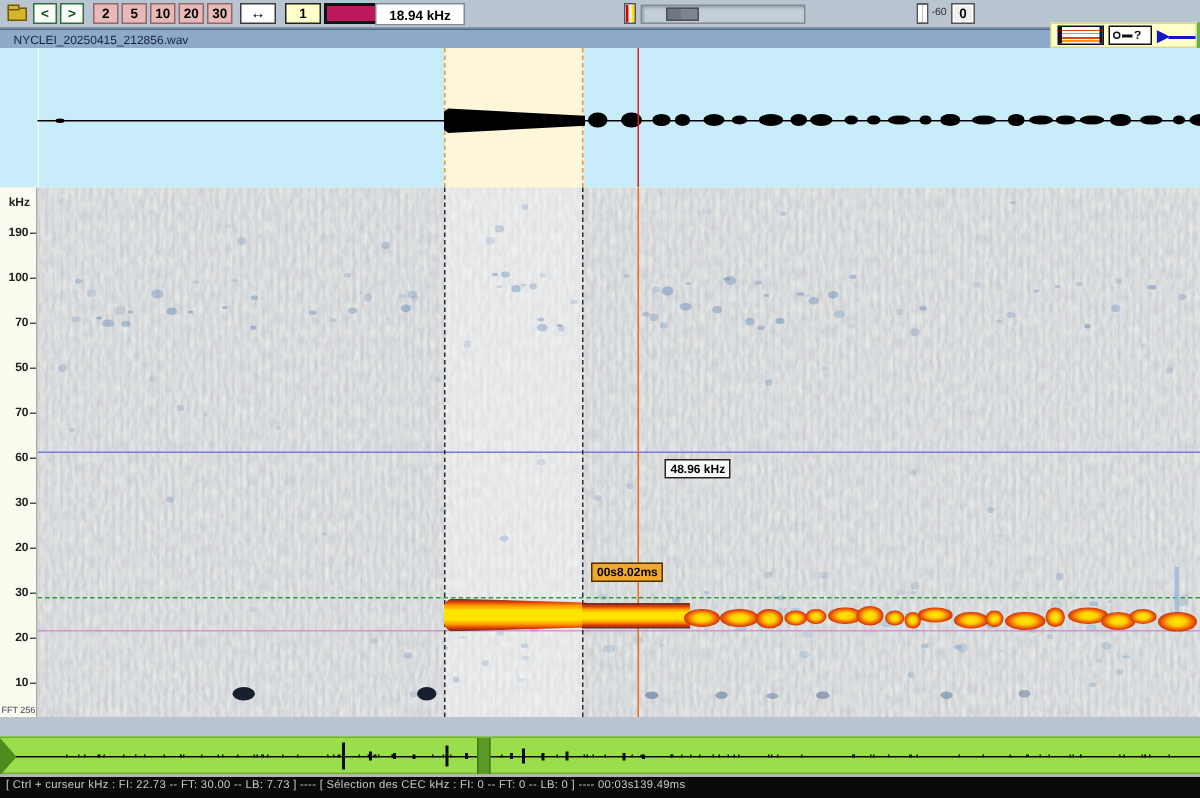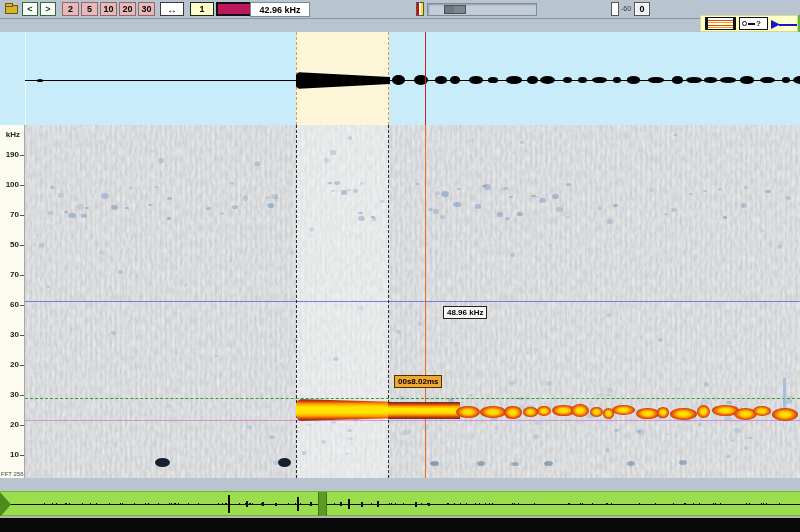--- a/index.html
+++ b/index.html
@@ -145,21 +145,21 @@
         <div class="btn-pink" style="">10</div>
         <div class="btn-pink" style="">20</div>
         <div class="btn-pink" style="">30</div>
       </div>
     <div class="tb btn-span" style="left:160px;">↔</div>
     <div class="row" style="left:190px;" id="exp-buttons">
         <div class="btn-exp exp-pale" style="">1</div>
         <div class="btn-exp exp-yellow" style="">15</div>
         <div class="btn-exp exp-red" style="">60</div>
       </div>
-    <div class="tb" id="freq-readout">42.96 kHz</div>
+    <div class="tb" id="freq-readout">18.94 kHz</div>
     <div class="tb mini-ind" style="left:416px;box-shadow:inset 2px 0 0 #e00000,inset -2px 0 0 #ffe000;"></div>
     <div class="tb" id="slider-track">
       <div id="slider-handle"></div>
     </div>
     <div class="tb mini-ind" style="left:611px;box-shadow:inset 3px 0 0 #fff,inset -3px 0 0 #fff,inset 0 0 0 4px #000;"></div>
     <div id="level-label">-60</div>
     <div class="tb" id="zero-button">0</div>
   </div>
 
   <div id="minipanel">
@@ -167,20 +167,23 @@
     <div class="mp-box" id="mp-key">
       <span class="key-ring"></span>
       <span class="key-shaft"></span>
       <span class="key-q">?</span>
     </div>
     <div id="mp-arrow-head"></div>
     <div id="mp-arrow-line"></div>
   </div>
   <div id="green-sliver"></div>
 
+  <div id="titlebar">
+    <span>NYCLEI_20250415_212856.wav</span>
+  </div>
 
   <div id="overview">
     <div id="ov-selection"></div>
     <div id="ov-axis-line"></div>
     <div id="ov-baseline"></div>
     <div id="ov-band"></div>
     <div id="ov-blobs">
         <div class="ov-blob" style="left: 392px; top: 42.7603px; width: 13.2408px; height: 10.4795px;"></div>
         <div class="ov-blob" style="left: 413.645px; top: 42.8433px; width: 14.2884px; height: 10.3134px;"></div>
         <div class="ov-blob" style="left: 434.76px; top: 44.1675px; width: 12.69px; height: 7.66508px;"></div>
@@ -574,15 +577,16 @@
         <div class="gb-spike" style="left: 581.854px; top: 10.9874px; width: 1px; height: 2.02512px;"></div>
         <div class="gb-spike" style="left: 479.155px; top: 10.9389px; width: 1px; height: 2.12223px;"></div>
         <div class="gb-spike" style="left: 568.896px; top: 10.9991px; width: 1px; height: 2.00189px;"></div>
         <div class="gb-spike" style="left: 261.386px; top: 11.1282px; width: 1px; height: 1.7437px;"></div>
       </div>
     <div id="gb-cursor"></div>
   </div>
 
   <div id="statusbar">
     <div id="status-black"></div>
+    <div id="status-text">[ Ctrl + curseur  kHz :  FI: 22.73   --   FT: 30.00   --   LB: 7.73 ]   ----   [ Sélection des CEC  kHz :  FI: 0   --   FT: 0   --   LB: 0 ]   ----   00:03s139.49ms</div>
   </div>
 
 </div>
 
 </body></html>

